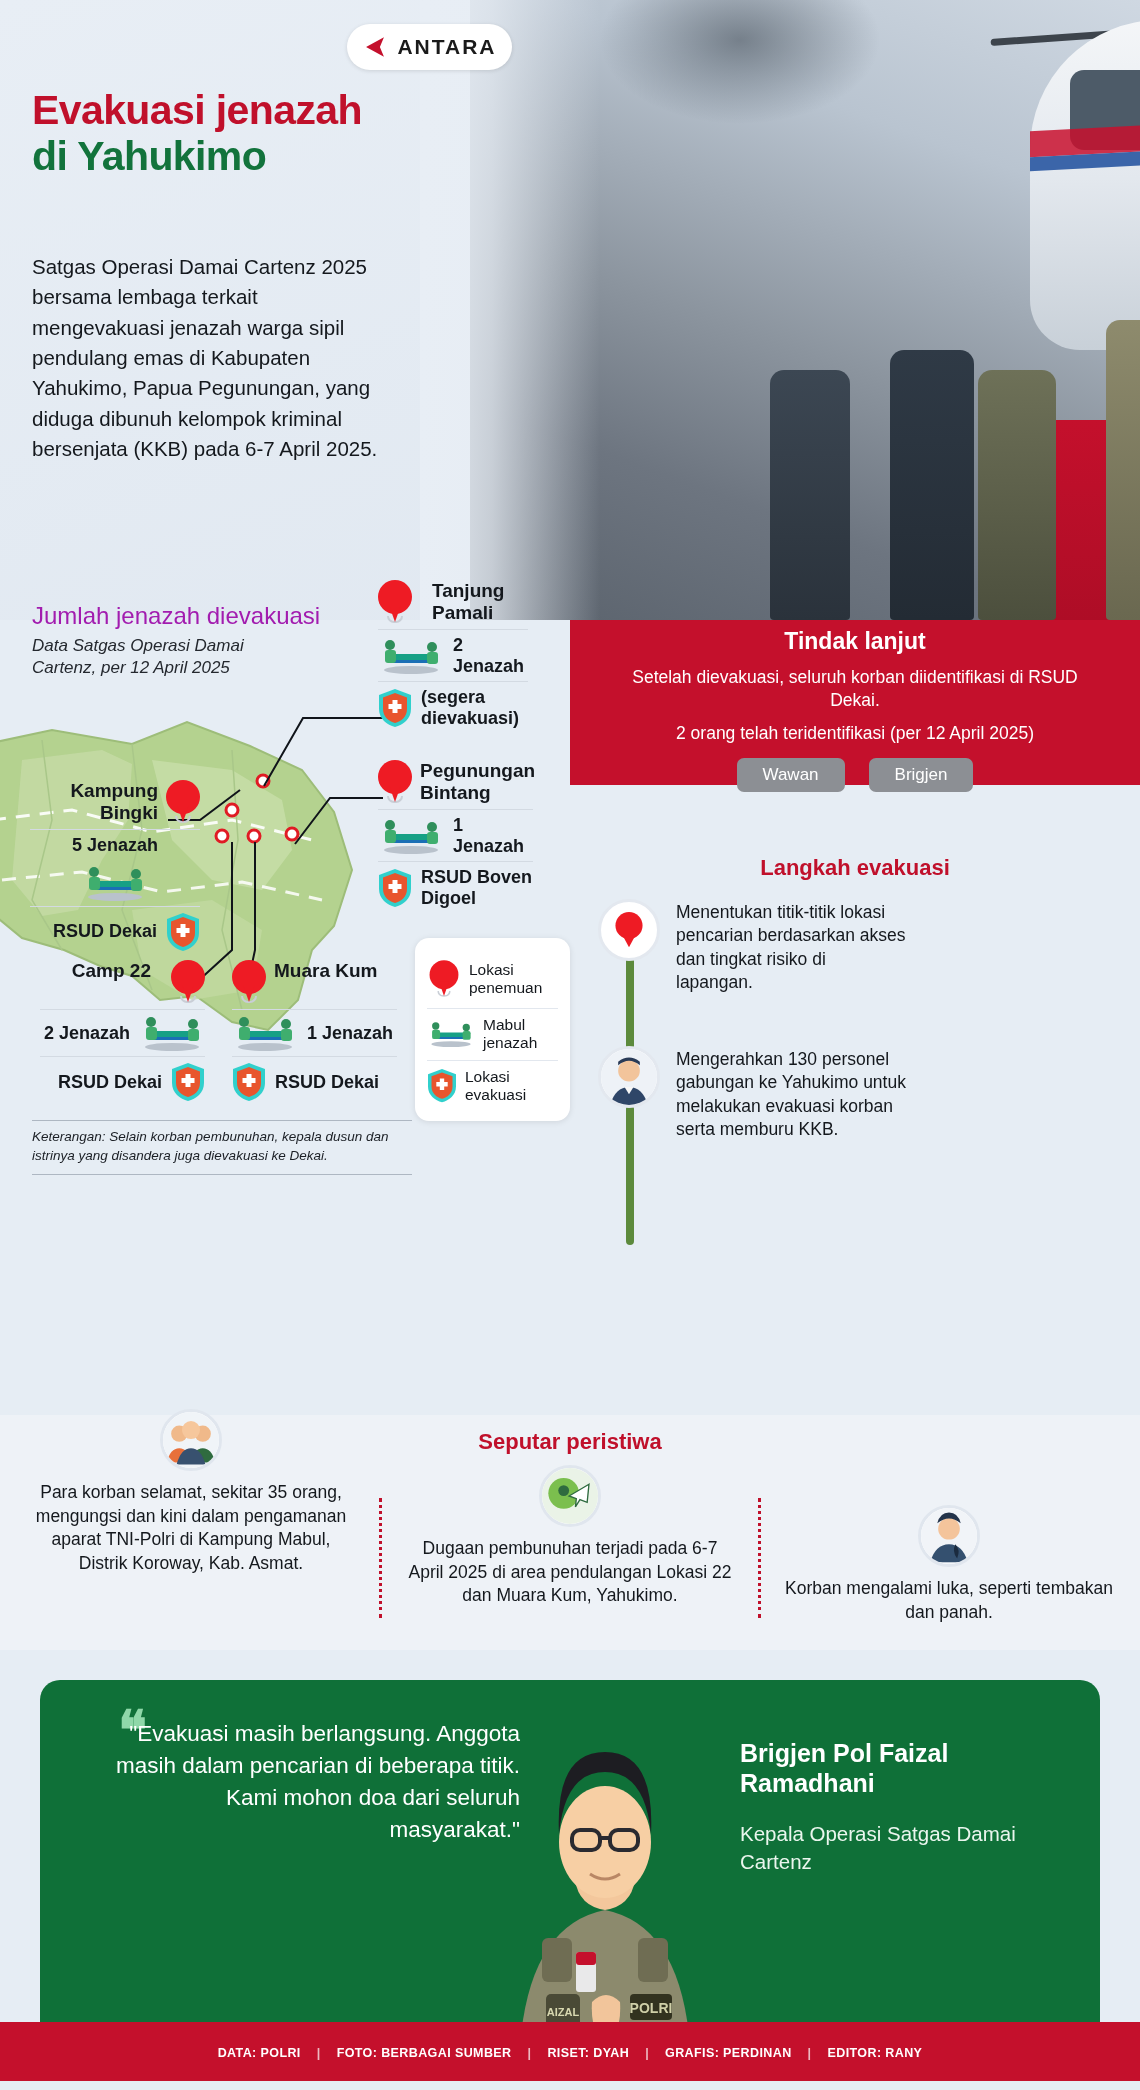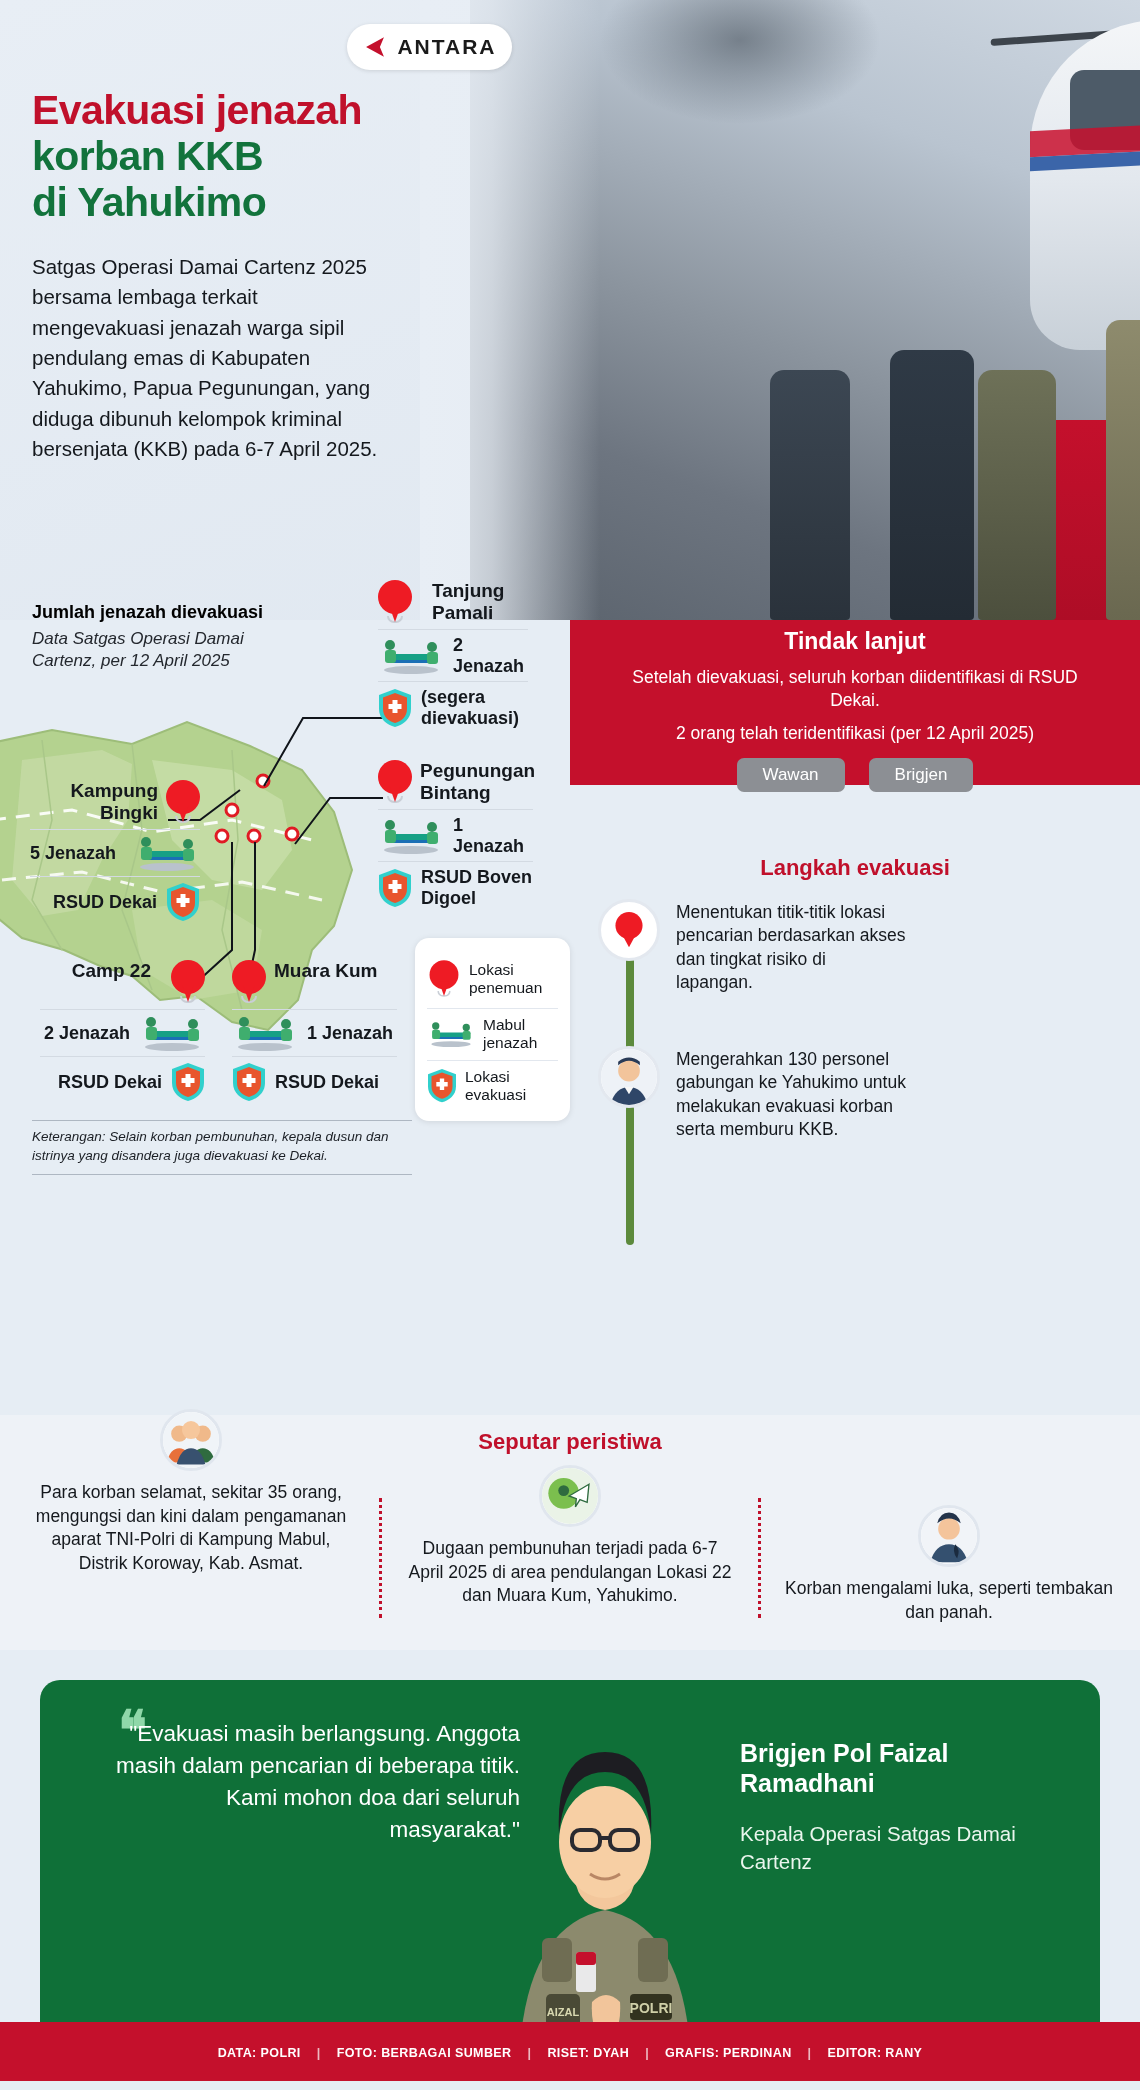--- a/index.html
+++ b/index.html
@@ -37,21 +37,21 @@
   .logo-mark { width:26px; height:26px; }
   .logo-text { font-size:21px; font-weight:700; letter-spacing:2px; color:#1a1a1a; }
 
   .title-wrap { position:absolute; left:32px; top:88px; width:400px; z-index:8; }
   .t1 { font-size:41px; font-weight:800; color:#c0102b; line-height:1.12; letter-spacing:-.6px; }
   .t2,.t3 { font-size:41px; font-weight:800; color:#12733c; line-height:1.12; letter-spacing:-.6px; }
   .lede { position:absolute; left:32px; top:252px; width:360px; font-size:20.5px; line-height:1.48; color:#14181d; z-index:8; }
 
   
   .map-sec { position:absolute; left:0; top:620px; width:600px; height:560px; }
-  .sec-h { font-size:18px; font-weight:700; color:#000000; }
+  .sec-h { font-size:24px; font-weight:400; color:#a21caf; }
   .sec-sub { font-style:italic; font-size:17px; color:#24282e; line-height:1.3; margin-top:5px; }
 
   .papua-map { position:absolute; left:-18px; top:80px; width:380px; height:420px; }
 
   .pin { width:34px; height:44px; position:relative; flex:0 0 auto; }
   .pin i { position:absolute; left:0; top:0; width:34px; height:34px; background:#ee1b24; border-radius:50% 50% 50% 50%; }
   .pin:after{ content:""; position:absolute; left:11px; top:25px; width:12px; height:17px; background:#ee1b24; clip-path:polygon(0 0,100% 0,50% 100%); }
   .pin b { position:absolute; left:9px; top:36px; width:16px; height:7px; border:2px solid #c9ced6; border-top:none; border-radius:0 0 8px 8px; }
 
   .stretcher { width:66px; height:36px; position:relative; flex:0 0 auto; }
@@ -138,21 +138,20 @@
 
   <div class="logo">
     <svg class="logo-mark" viewBox="0 0 32 32">
       <path d="M27 4 L5 16 L27 28 L22 16 Z" fill="#c4102c"></path>
     </svg>
     <span class="logo-text">ANTARA</span>
   </div>
 
   <div class="title-wrap">
     <div class="t1">Evakuasi jenazah</div>
-    <div class="t2">korban KKB</div>
     <div class="t3">di Yahukimo</div>
   </div>
   <div class="lede">Satgas Operasi Damai Cartenz 2025 bersama lembaga terkait mengevakuasi jenazah warga sipil pendulang emas di Kabupaten Yahukimo, Papua Pegunungan, yang diduga dibunuh kelompok kriminal bersenjata (KKB) pada 6-7 April 2025.</div>
 </div>
 
 <div class="map-sec">
   <div style="position:absolute;left:32px;top:-18px;">
     <div class="sec-h">Jumlah jenazah dievakuasi</div>
     <div class="sec-sub" style="width:250px;">Data Satgas Operasi Damai Cartenz, per 12 April 2025</div>
   </div>
@@ -244,21 +243,21 @@
   </div>
 
   <div class="loc" style="left:30px;top:160px;width:170px;text-align:right;">
     <div style="display:flex;align-items:flex-start;gap:8px;justify-content:flex-end;">
       <div class="name">Kampung Bingki</div>
       <div class="pin">
           <i></i>
           <b></b>
         </div>
     </div>
-    <div class="row" style="justify-content:space-between;">
+    <div class="row" style="justify-content:center;flex-direction:column;">
       <div class="txt">5 Jenazah</div>
       <svg class="stretcher" viewBox="0 0 66 36">
         <ellipse cx="33" cy="32" rx="27" ry="4" fill="#b9c2cc"></ellipse>
         <rect x="12" y="16" width="42" height="7" rx="2" fill="#16a085"></rect>
         <rect x="12" y="22" width="42" height="3" rx="1.5" fill="#1a6fb5"></rect>
         <circle cx="12" cy="7" r="5" fill="#2f8f5b"></circle>
           <rect x="7" y="12" width="11" height="13" rx="3" fill="#3fae6e"></rect>
         <circle cx="54" cy="9" r="5" fill="#2f8f5b"></circle>
           <rect x="49" y="14" width="11" height="12" rx="3" fill="#3fae6e"></rect>
       </svg>

